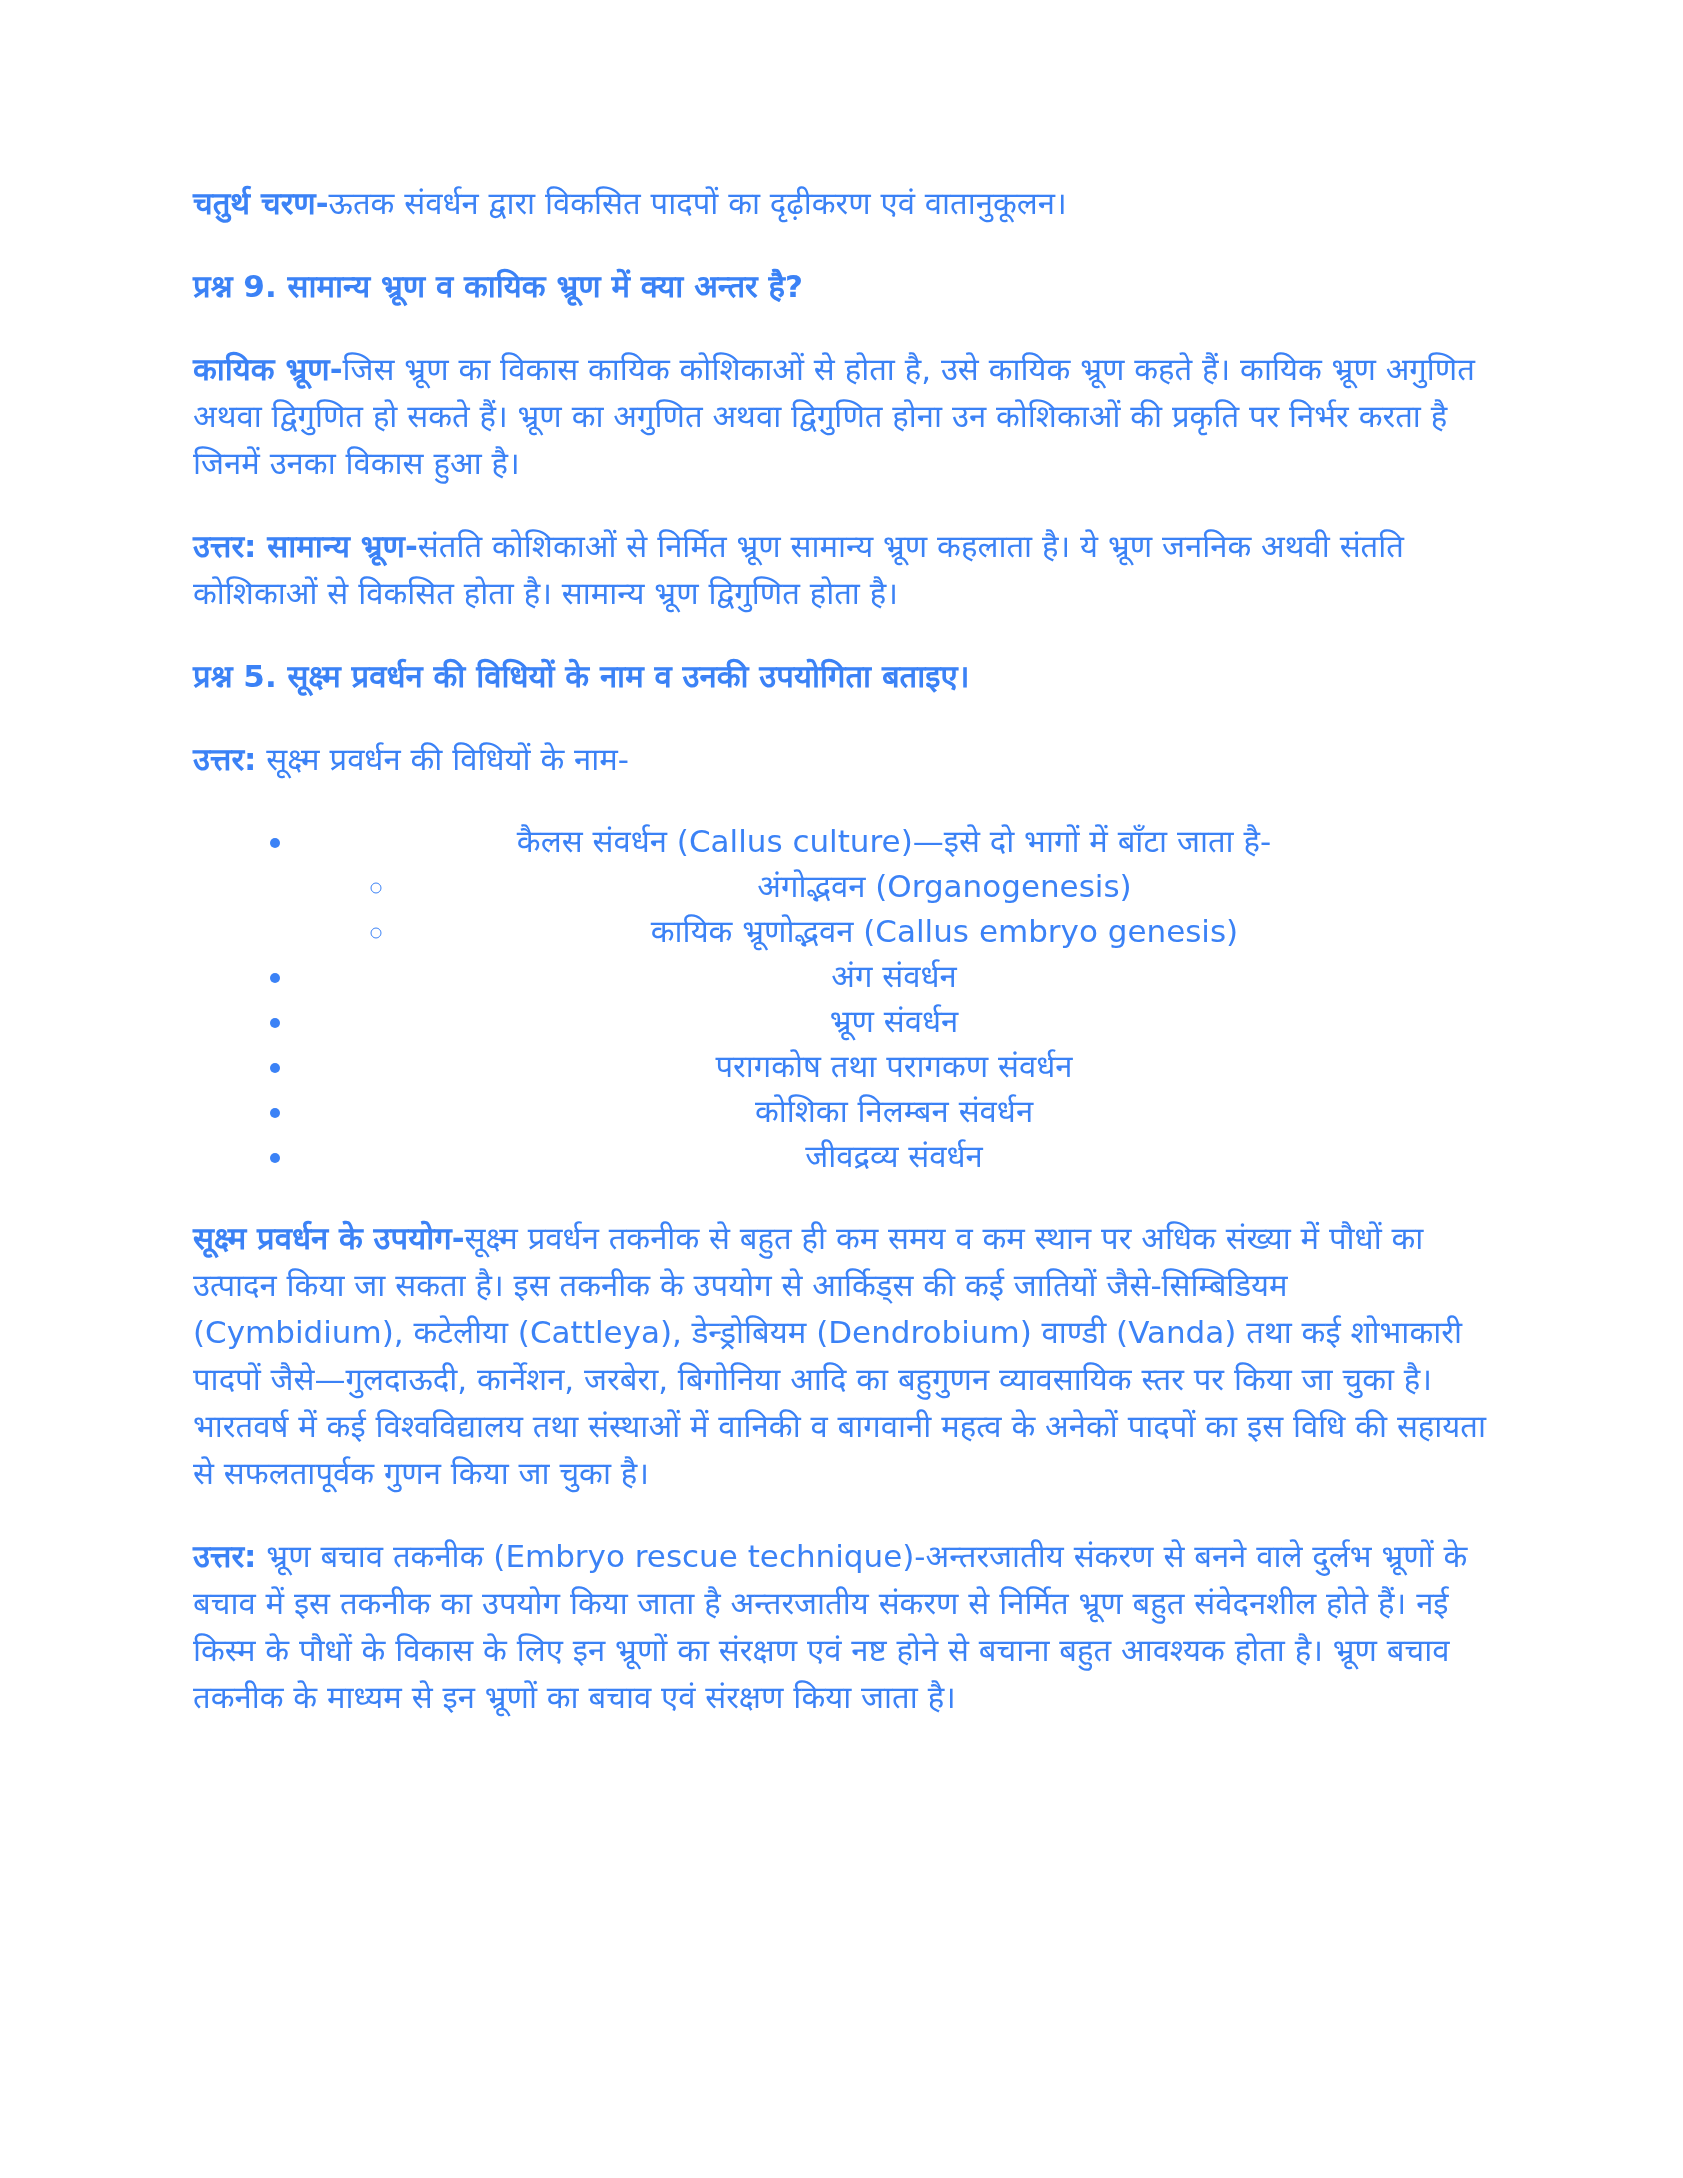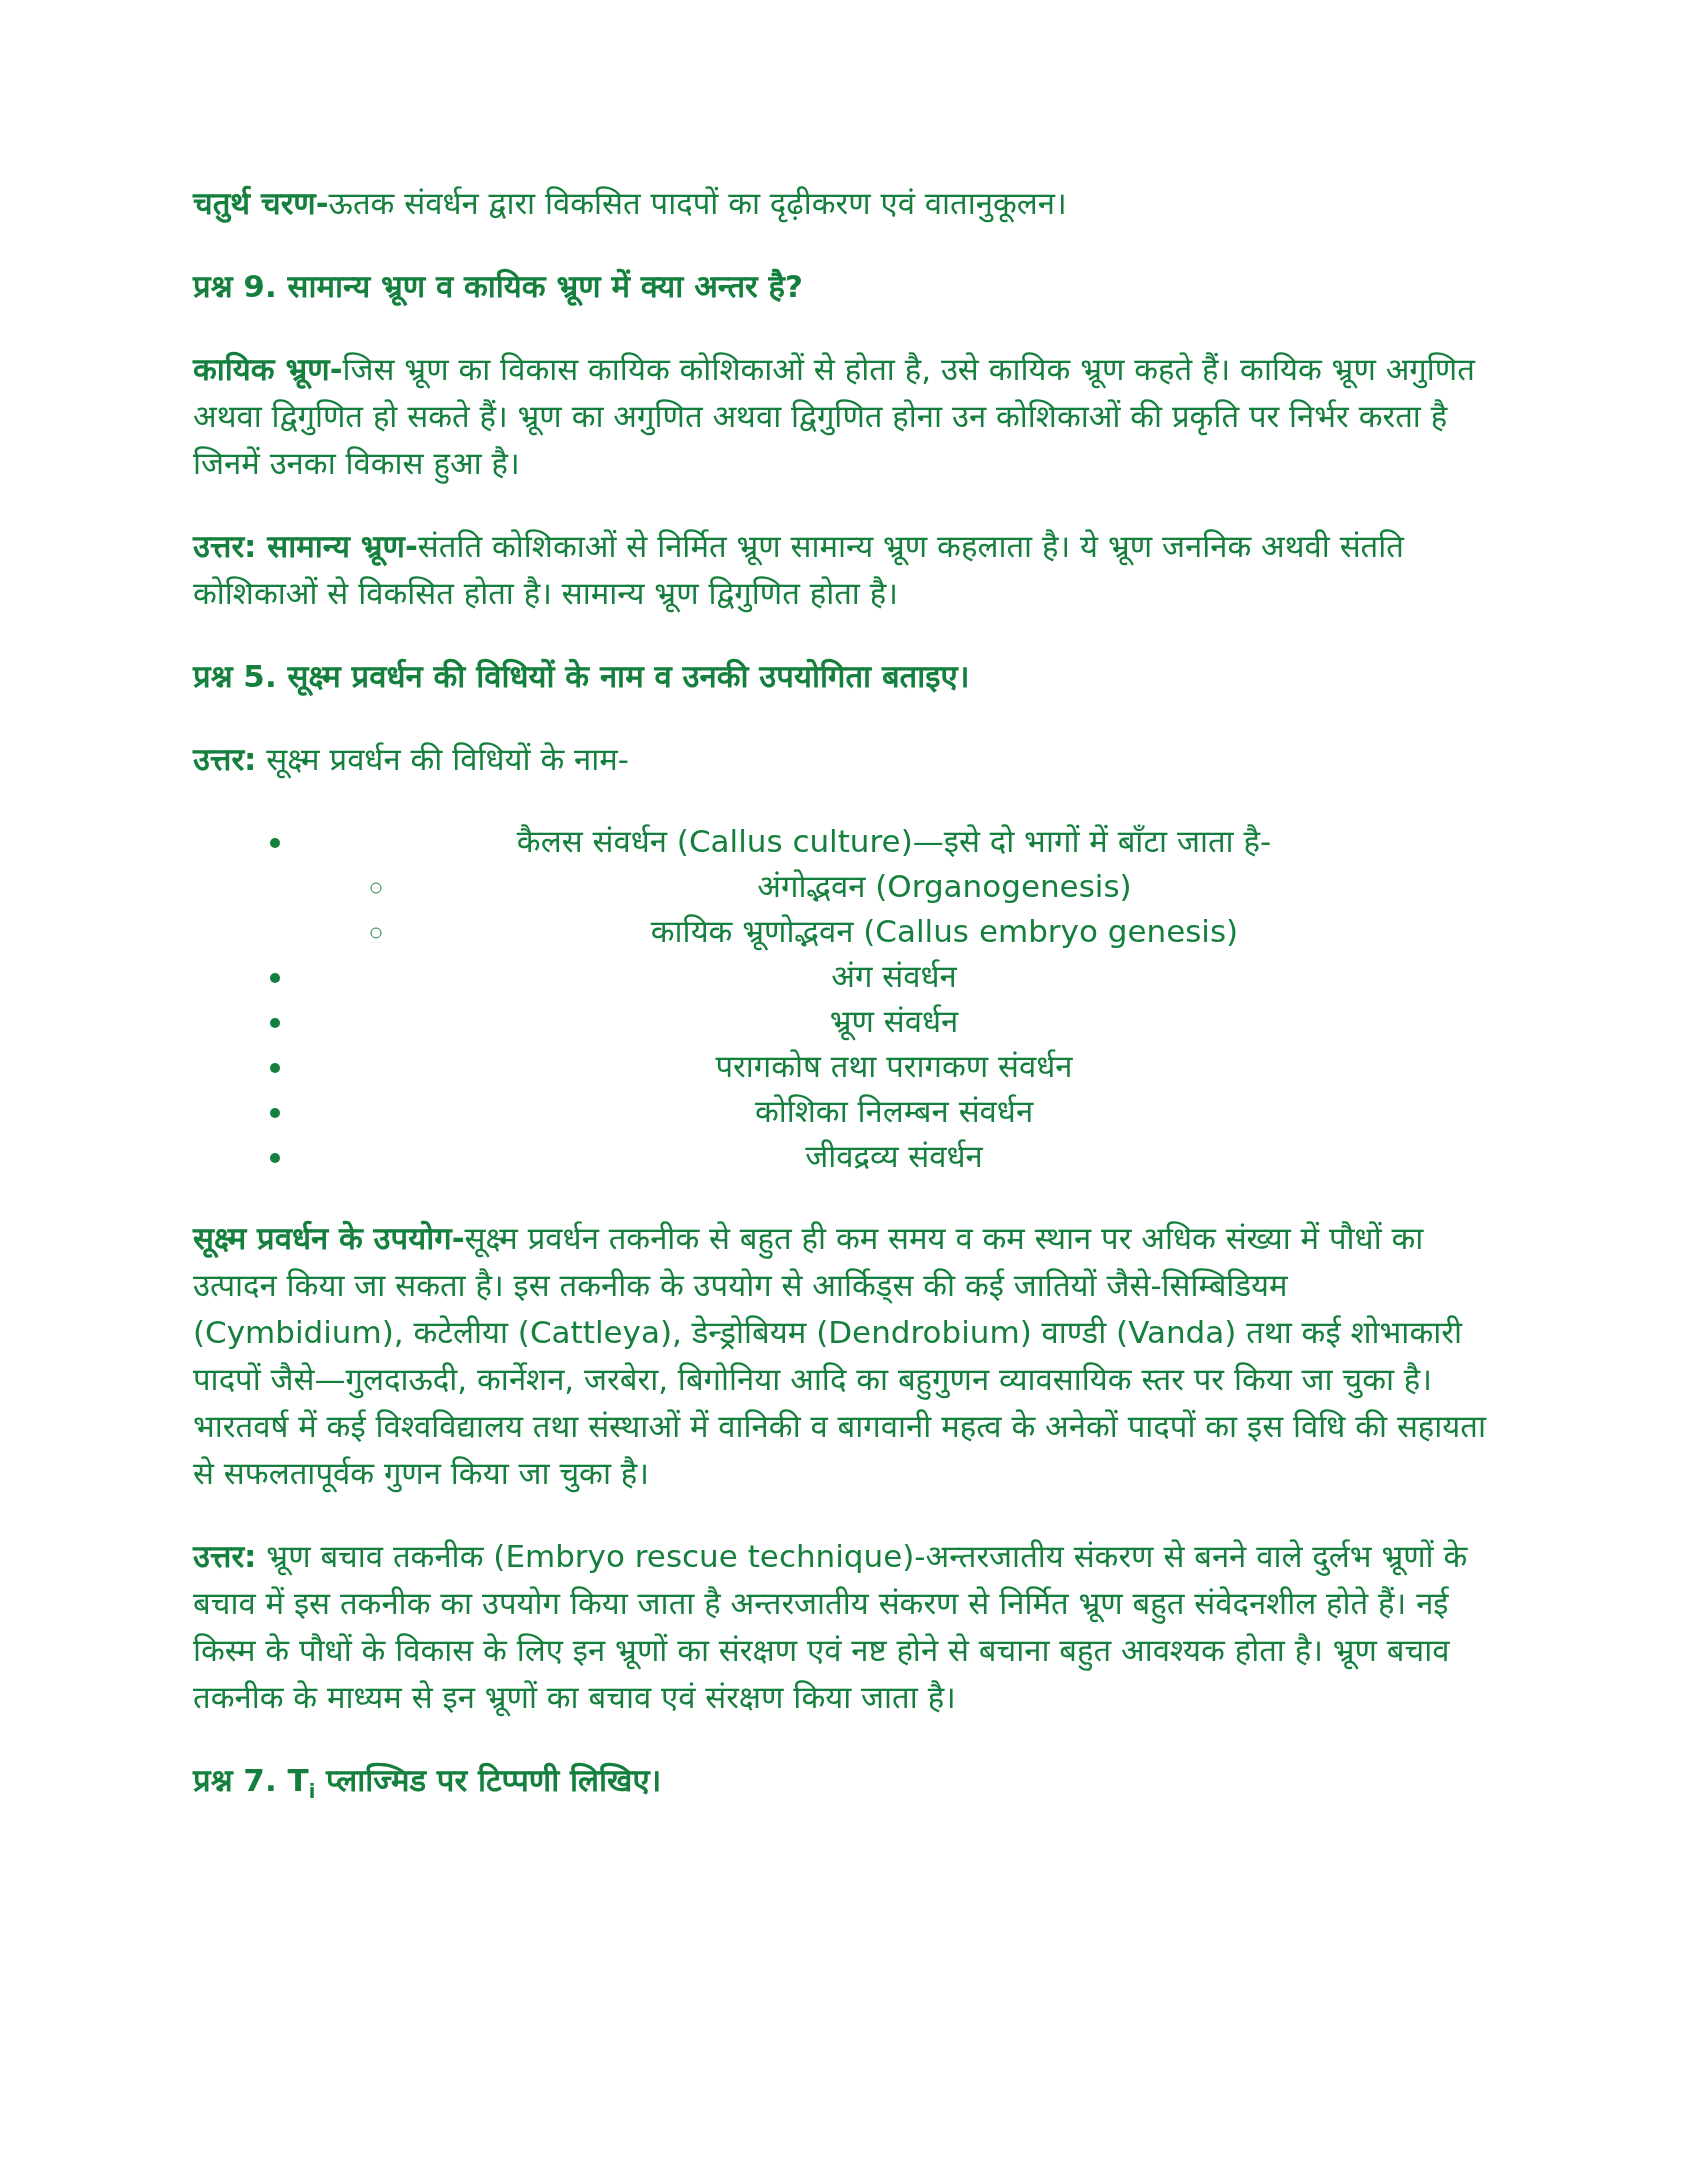--- a/index.html
+++ b/index.html
@@ -5,21 +5,21 @@
   html, body {
     margin: 0;
     padding: 0;
     background: #ffffff;
   }
   .page {
     position: relative;
     width: 1683px;
     height: 2178px;
     background: #ffffff;
-    color: #15803d;
+    color: #3b82f6;
     font-family: "DejaVu Sans", "Liberation Sans", sans-serif;
     overflow: hidden;
   }
   .content {
     position: absolute;
     left: 193px;
     top: 180px;
     width: 1299px;
     font-size: 31px;
     line-height: 47px;
@@ -88,17 +88,16 @@
       <li><span>परागकोष तथा परागकण संवर्धन</span></li>
       <li><span>कोशिका निलम्बन संवर्धन</span></li>
       <li><span>जीवद्रव्य संवर्धन</span></li>
     </ul>
 
     <p class="para"><span class="lead">सूक्ष्म प्रवर्धन के उपयोग-</span><span>सूक्ष्म प्रवर्धन तकनीक से बहुत ही कम समय व कम स्थान पर अधिक संख्या में पौधों का उत्पादन किया जा सकता है। इस तकनीक के उपयोग से आर्किड्स की कई जातियों जैसे-सिम्बिडियम (Cymbidium), कटेलीया (Cattleya), डेन्ड्रोबियम (Dendrobium) वाण्डी (Vanda) तथा कई शोभाकारी पादपों जैसे—गुलदाऊदी, कार्नेशन, जरबेरा, बिगोनिया आदि का बहुगुणन व्यावसायिक स्तर पर किया जा चुका है। भारतवर्ष में कई विश्वविद्यालय तथा संस्थाओं में वानिकी व बागवानी महत्व के अनेकों पादपों का इस विधि की सहायता से सफलतापूर्वक गुणन किया जा चुका है।</span></p>
 
 
     <p class="para"><span class="lead">उत्तर:</span><span> भ्रूण बचाव तकनीक (Embryo rescue technique)-अन्तरजातीय संकरण से बनने वाले दुर्लभ भ्रूणों के बचाव में इस तकनीक का उपयोग किया जाता है अन्तरजातीय संकरण से निर्मित भ्रूण बहुत संवेदनशील होते हैं। नई किस्म के पौधों के विकास के लिए इन भ्रूणों का संरक्षण एवं नष्ट होने से बचाना बहुत आवश्यक होता है। भ्रूण बचाव तकनीक के माध्यम से इन भ्रूणों का बचाव एवं संरक्षण किया जाता है।</span></p>
 
-    <p class="heading"><span>प्रश्न 7. T</span><sub class="ti-sub">i</sub><span> प्लाज्मिड पर टिप्पणी लिखिए।</span></p>
 
   </div>
 </div>
 
 
 </body></html>

